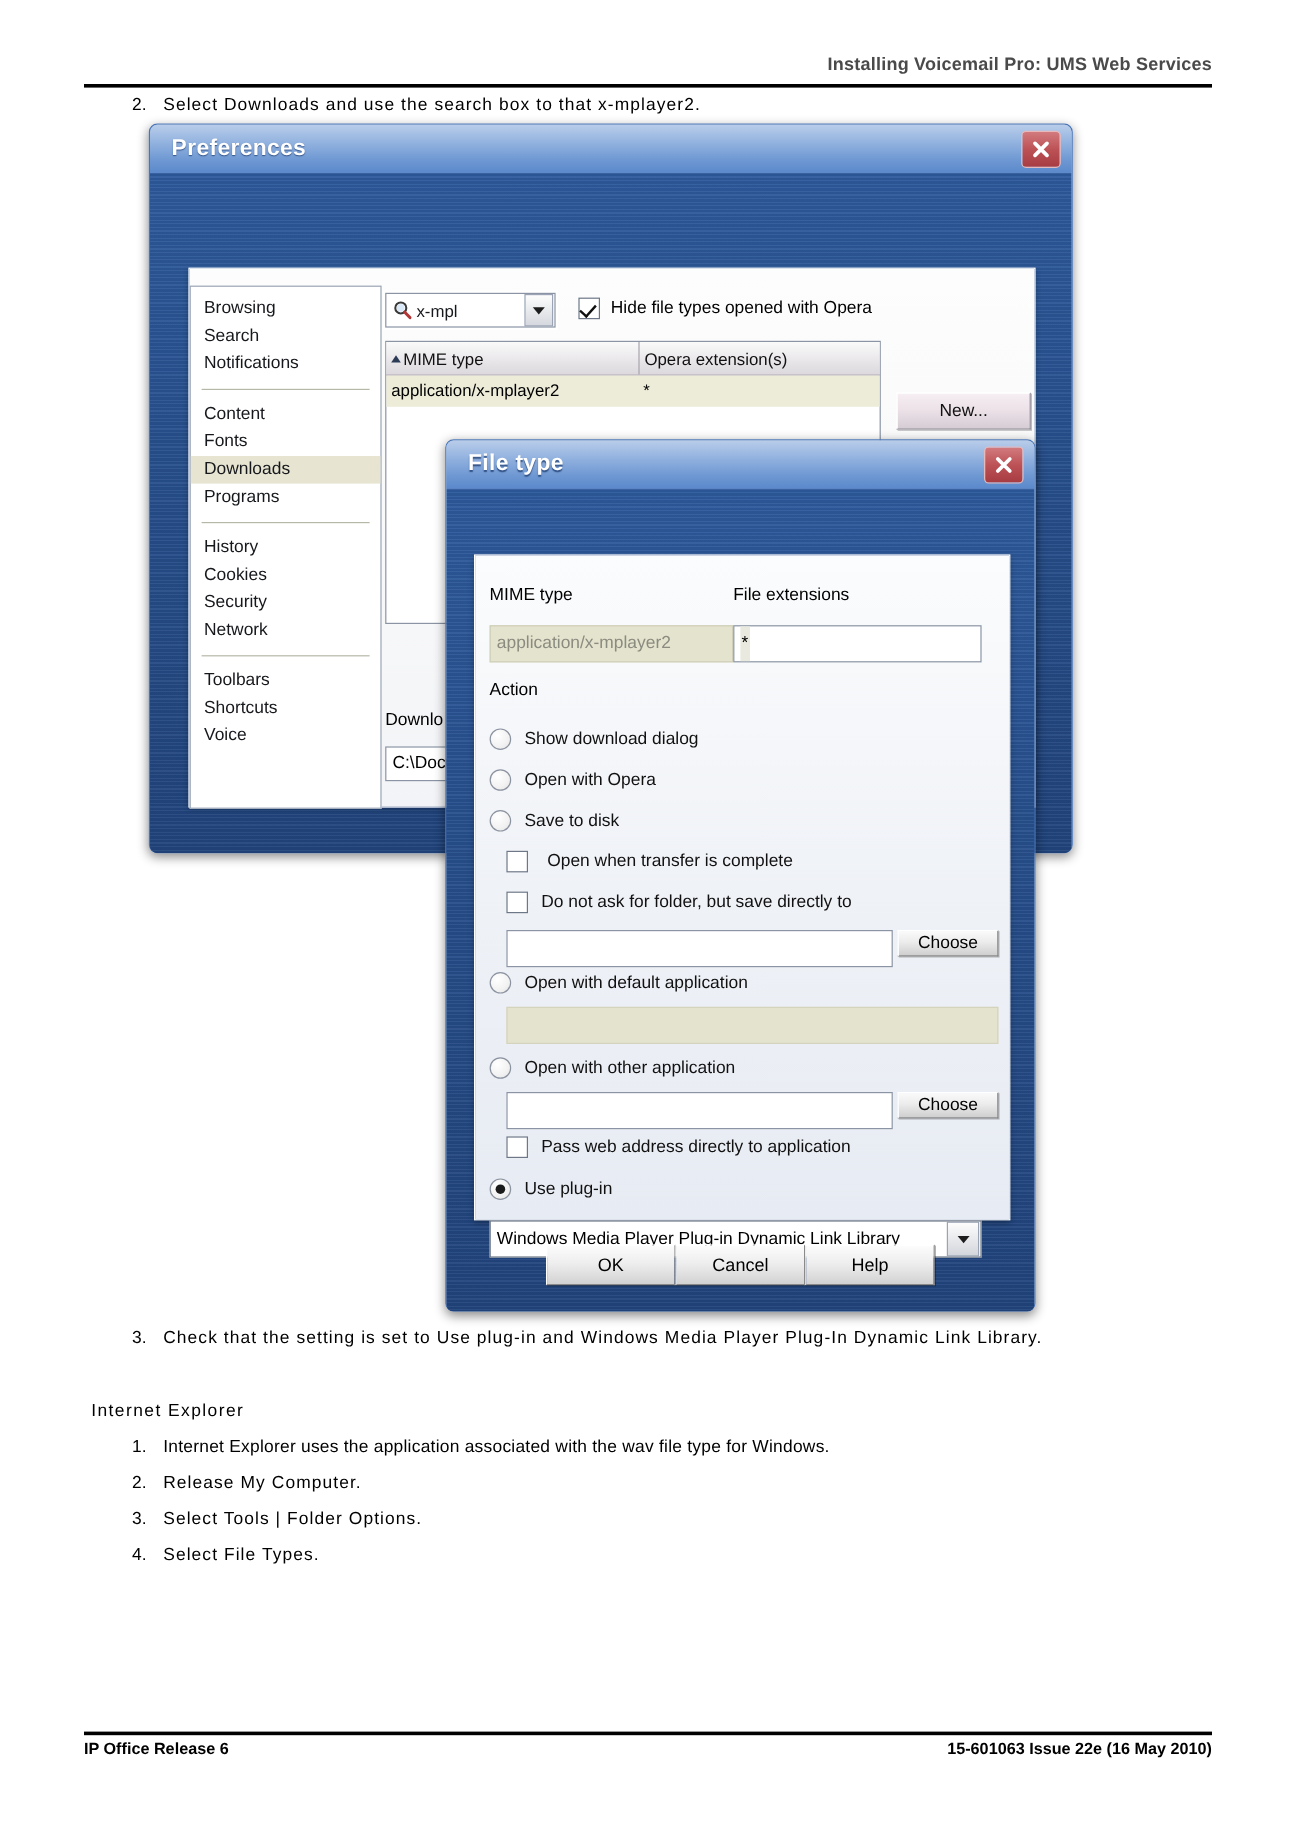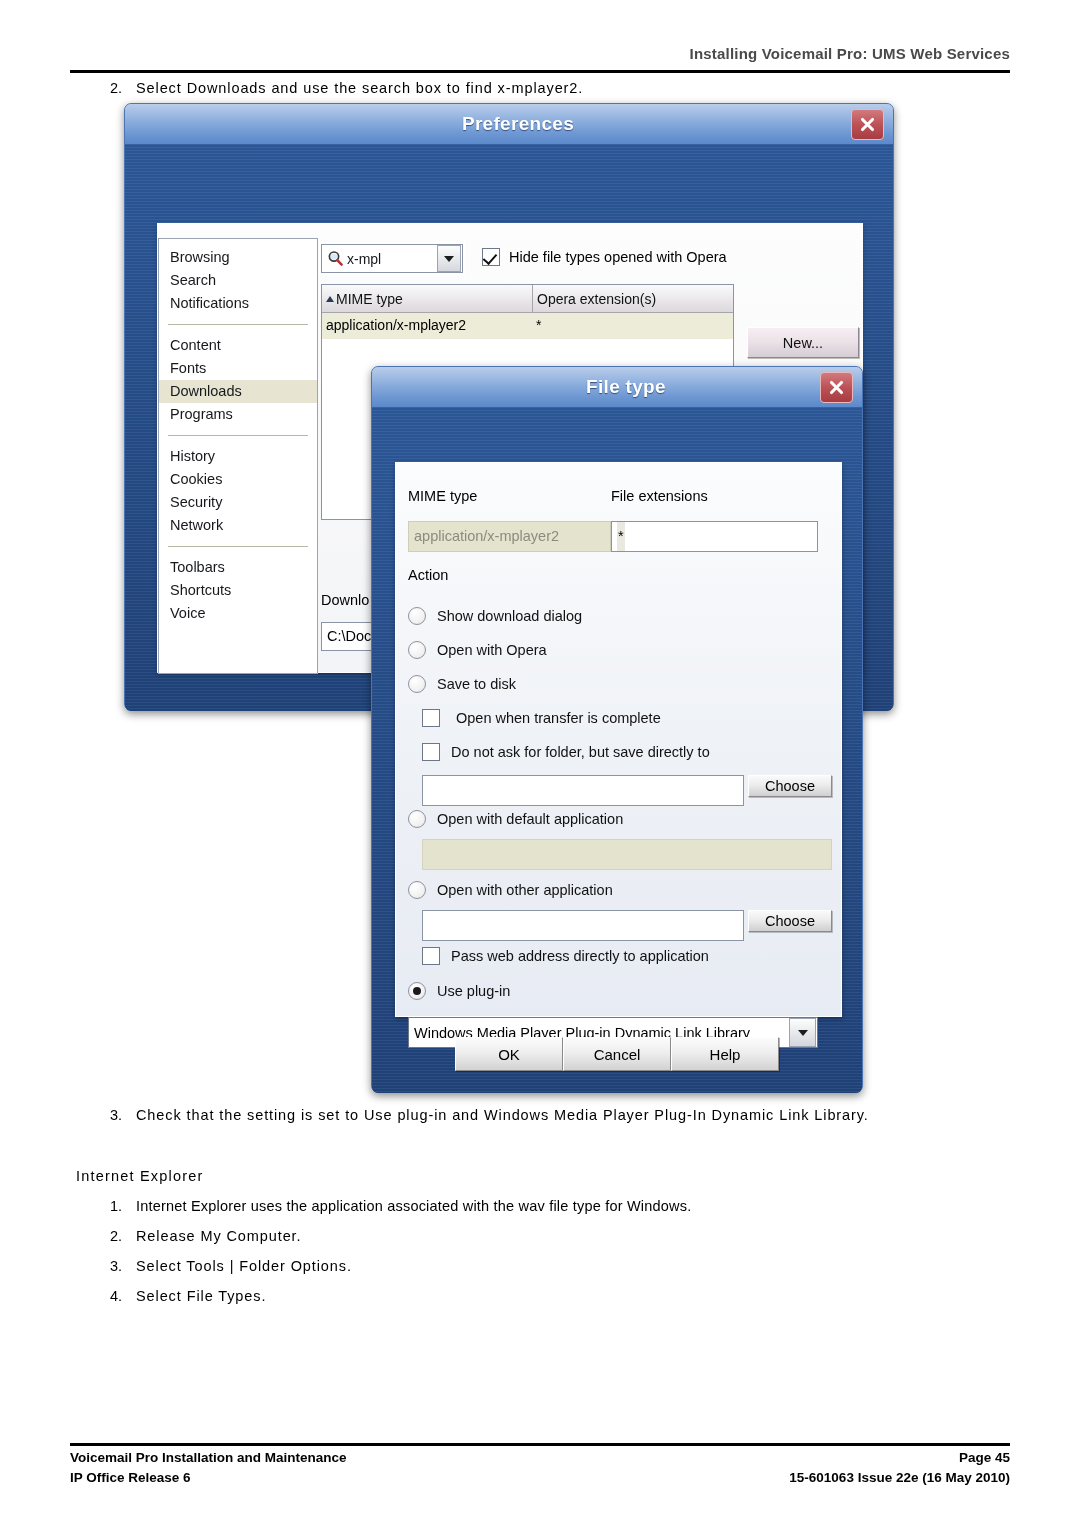--- a/index.html
+++ b/index.html
@@ -61,21 +61,20 @@
     box-shadow: 0 3px 9px rgba(0,0,0,0.45);
     box-sizing: border-box;
   }
   .opera-titlebar {
     position: relative;
     height: 40px;
     border-radius: 6px 6px 0 0;
     background: linear-gradient(180deg, #b9cdea 0%, #8fb0de 40%, #6d97d2 75%, #5b89cb 100%);
     display: flex;
     align-items: center;
-    justify-content: center;
   }
   .opera-title {
     margin-left: 18px;
     font-size: 19px;
     font-weight: bold;
     color: #ffffff;
     text-shadow: 0 1px 1px rgba(30,60,110,0.8);
     letter-spacing: 0.3px;
   }
   .close-btn {
@@ -572,21 +571,21 @@
 </style>
 </head>
 <body>
 
 <div class="page-header">
   <span class="hdr-title">Installing Voicemail Pro: UMS Web Services</span>
 </div>
 <div class="hdr-rule"></div>
 
 <div class="step-line" style="left:110px; top:80px;">
-  <span class="step-num">2.</span><span>Select Downloads and use the search box to find x-mplayer2.</span>
+  <span class="step-num">2.</span><span>Select Downloads and use the search box to that x-mplayer2.</span>
 </div>
 
 <div class="opera-dialog" id="prefs-dialog">
   <div class="opera-titlebar">
     <span class="opera-title">Preferences</span>
     <span class="close-btn">
       <svg width="17" height="17" viewBox="0 0 17 17" aria-hidden="true">
         <path d="M3.5 3.5 L13.5 13.5 M13.5 3.5 L3.5 13.5" stroke="#ffffff" stroke-width="3.1" stroke-linecap="round"></path>
       </svg>
     </span>
@@ -766,20 +765,16 @@
 <div class="step-line" style="left:110px; top:1258px;">
   <span class="step-num">3.</span><span>Select Tools | Folder Options.</span>
 </div>
 <div class="step-line" style="left:110px; top:1288px;">
   <span class="step-num">4.</span><span>Select File Types.</span>
 </div>
 
 <div class="footer-rule"></div>
 <div class="footer">
   <div class="frow">
-    <span>Voicemail Pro Installation and Maintenance</span>
-    <span>Page 45</span>
-  </div>
-  <div class="frow">
     <span>IP Office Release 6</span>
     <span>15-601063 Issue 22e (16 May 2010)</span>
   </div>
 </div>
 
 </body></html>

